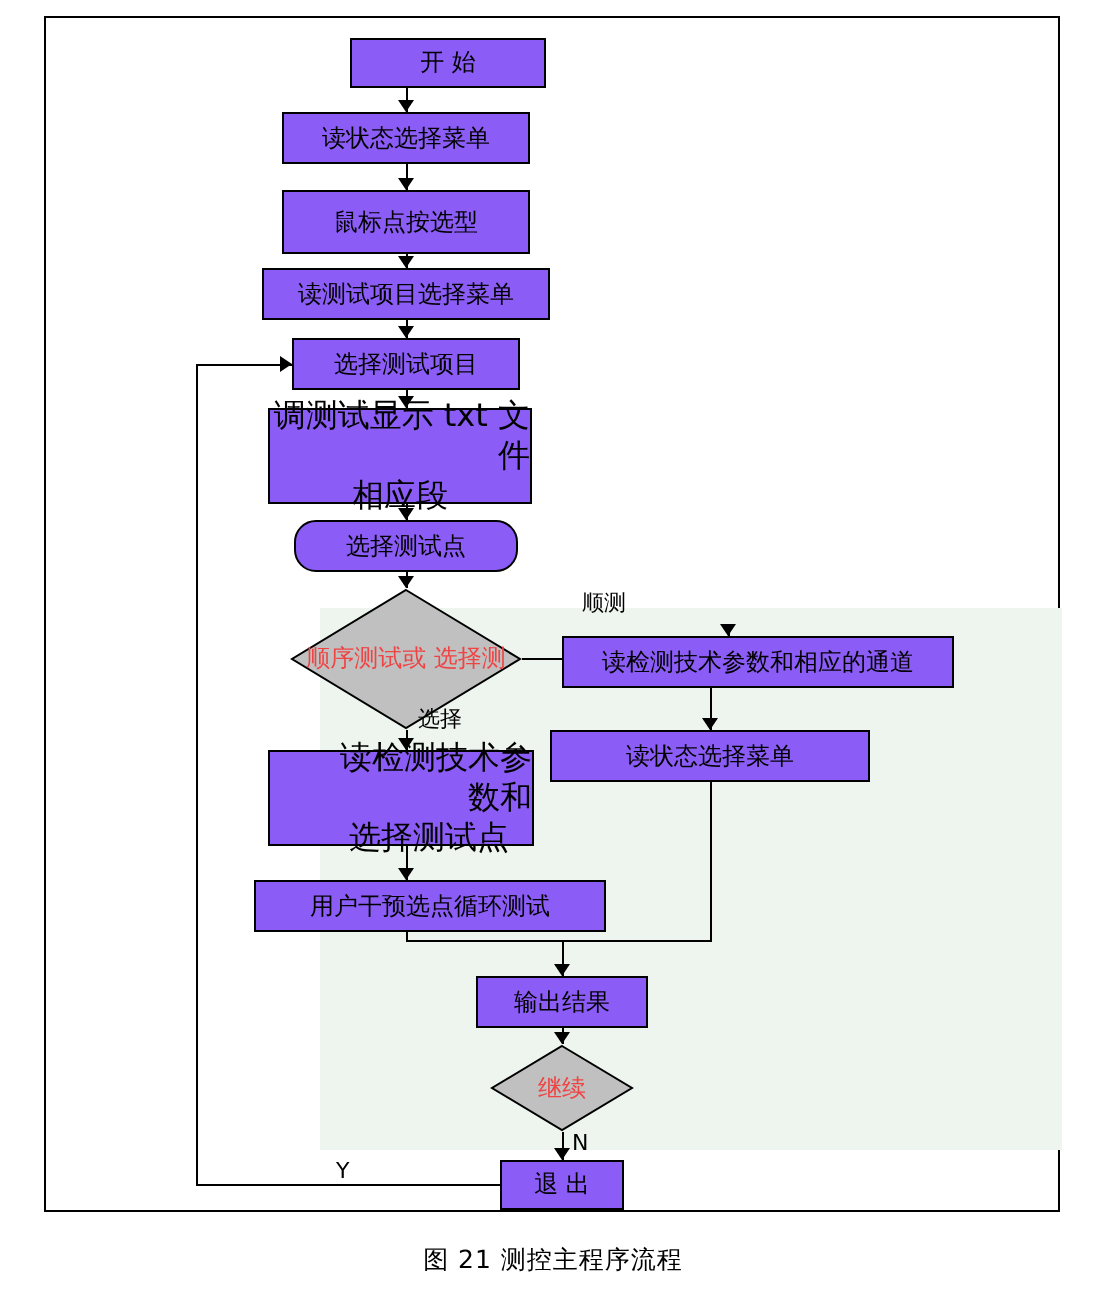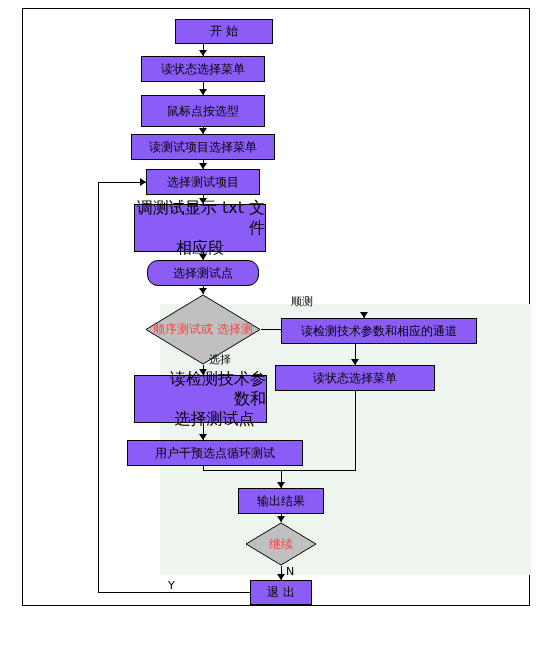--- a/index.html
+++ b/index.html
@@ -269,13 +269,14 @@
     <div class="ln v" style="left:75px; top:173px; height:411px;"></div>
     <div class="ln h" style="left:75px; top:173px; width:48px;"></div>
     <div class="arrow right" style="left:117px; top:169px;"></div>
 
     <div class="edge-label" style="left:268px; top:285px;">顺测</div>
     <div class="edge-label" style="left:186px; top:343px;">选择</div>
     <div class="edge-label" style="left:263px; top:556px;">N</div>
     <div class="edge-label" style="left:145px; top:570px;">Y</div>
   </div>
 
+  <div class="caption">图    21   测控主程序流程</div>
 </div>
 
 </body></html>

